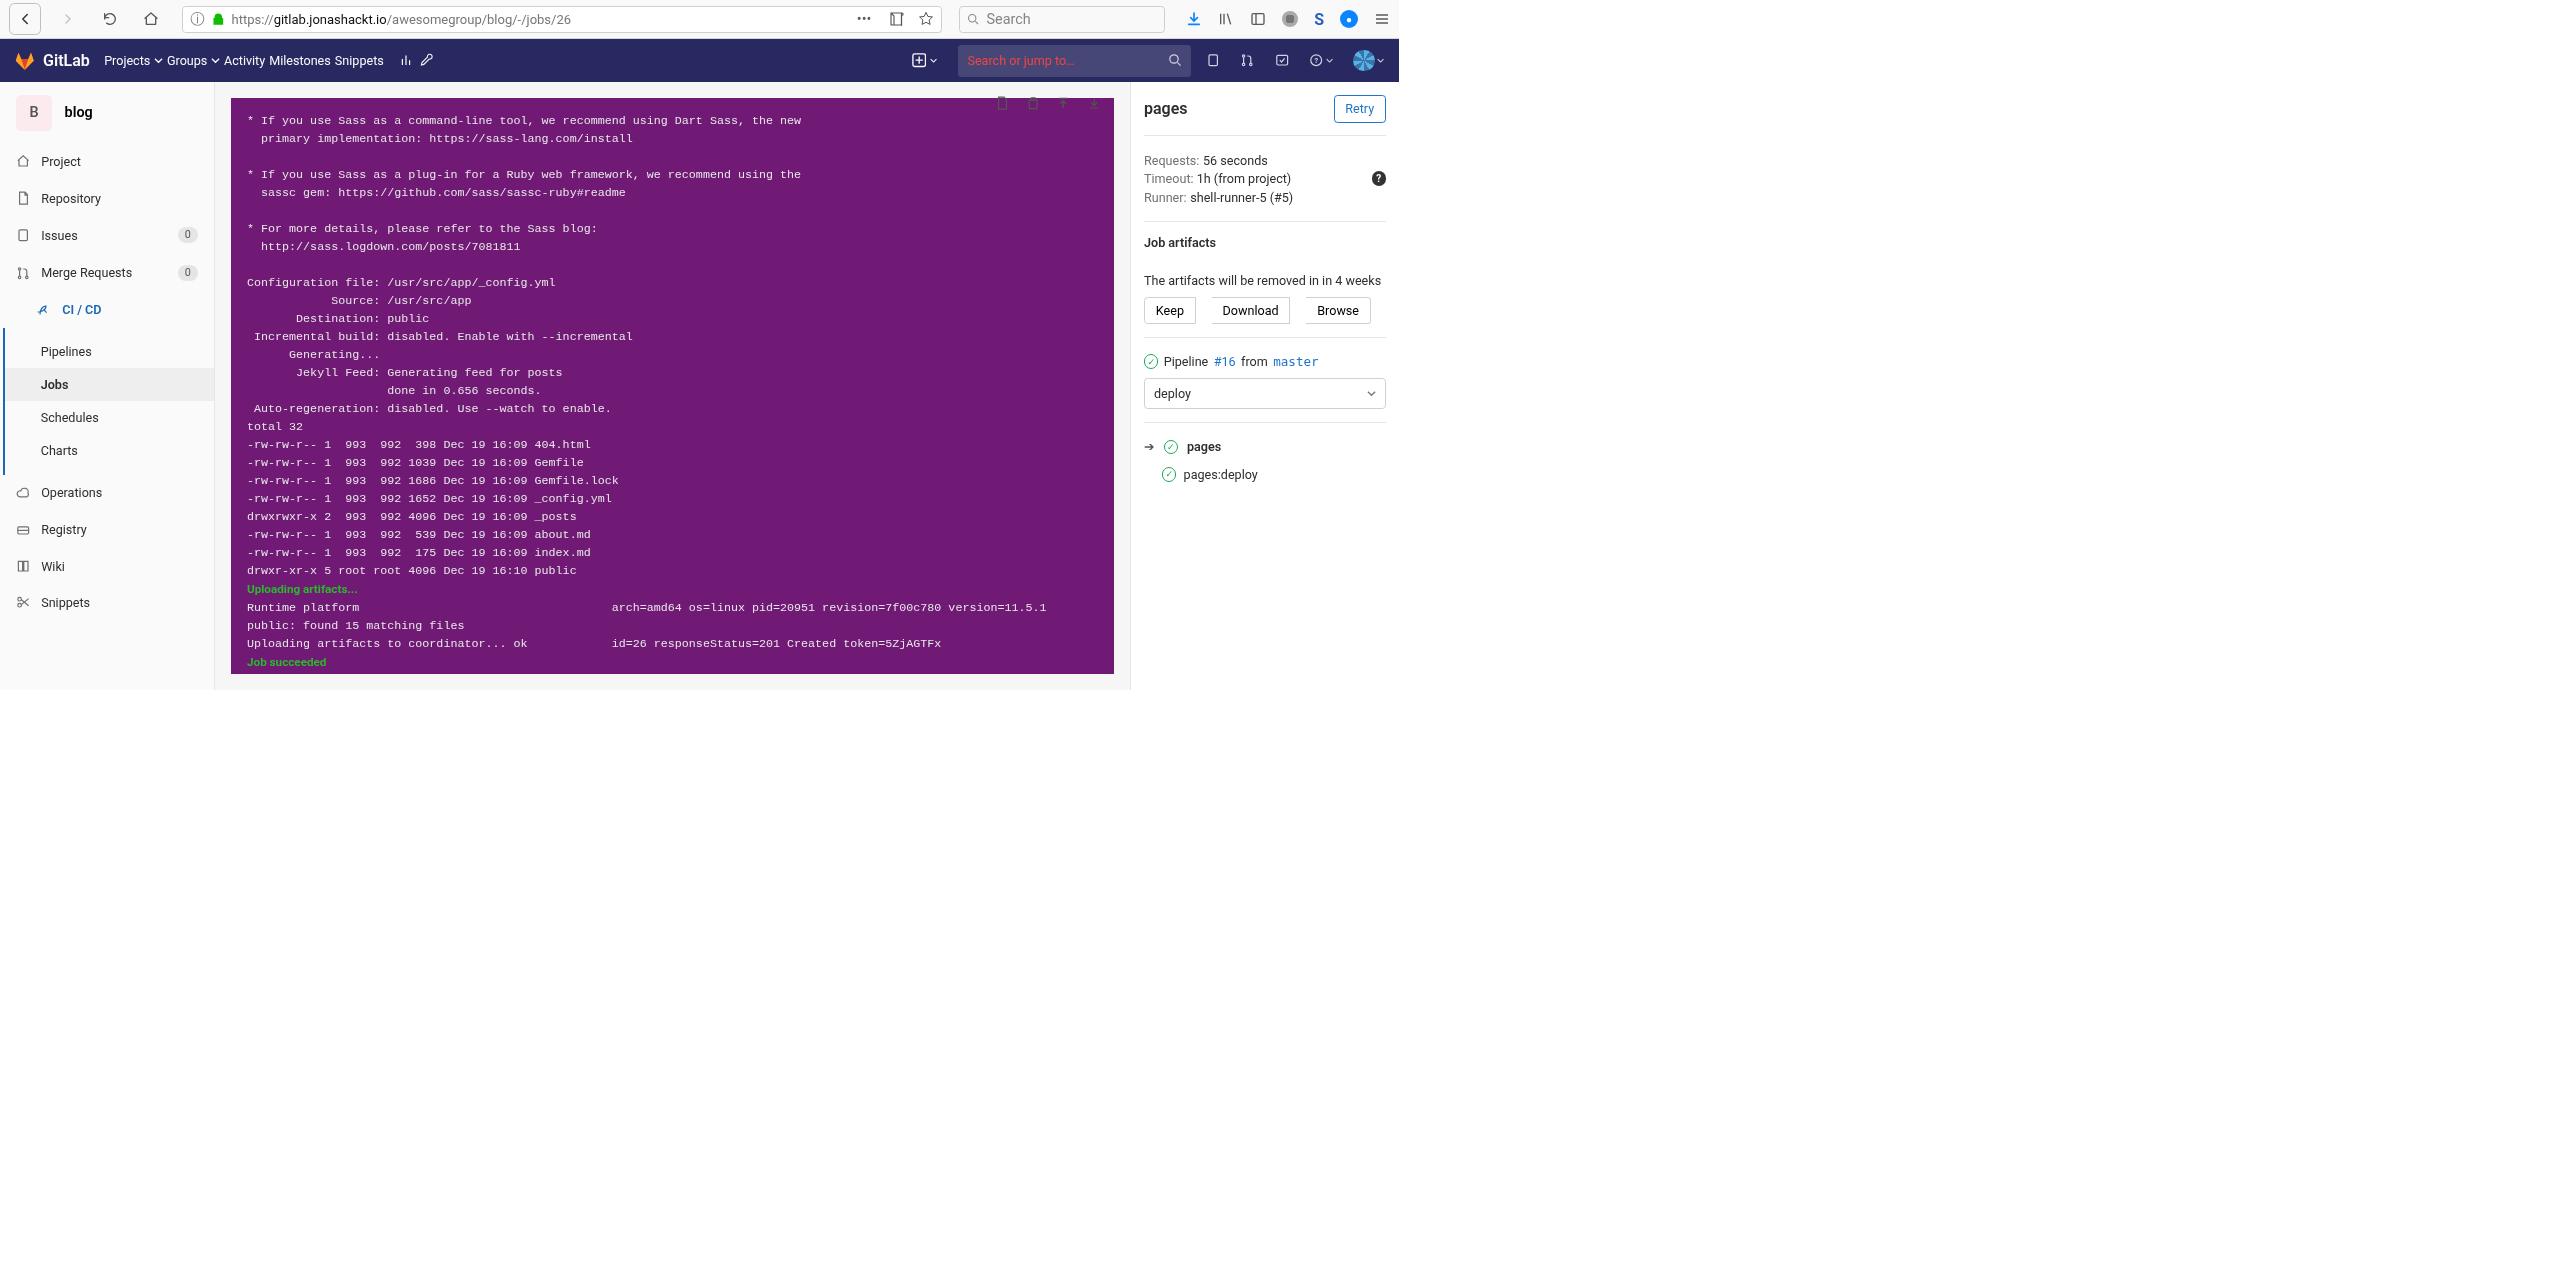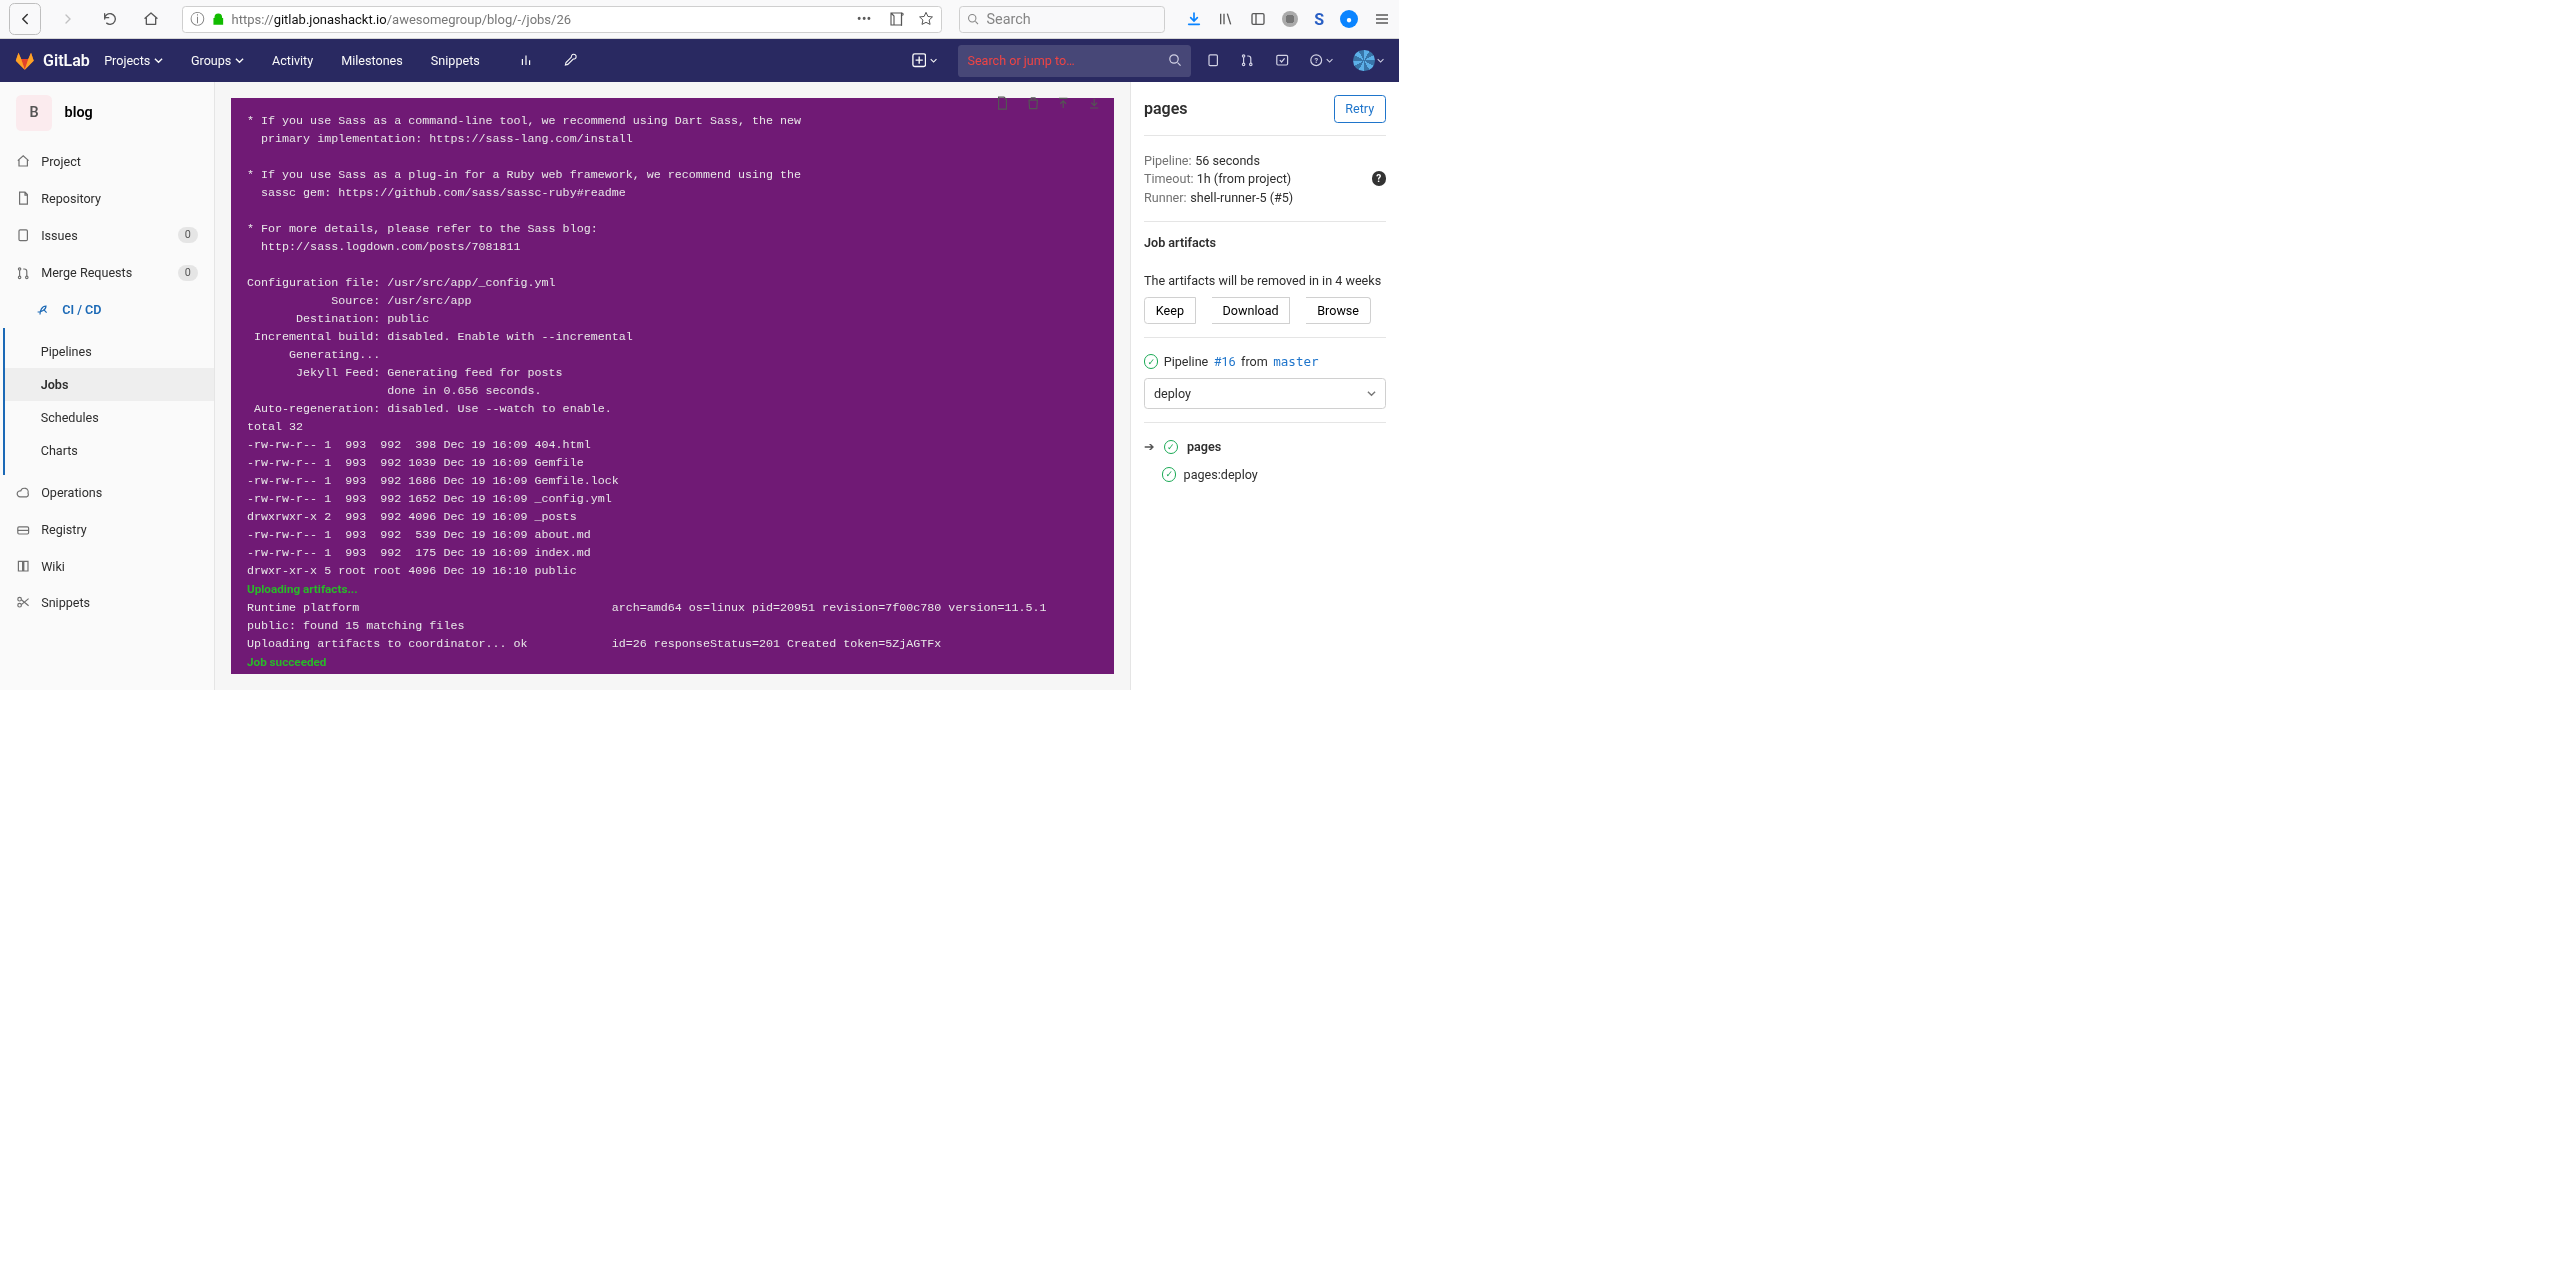--- a/index.html
+++ b/index.html
@@ -14,21 +14,21 @@
 .url-bar .dots { margin-left: auto; color:#595959; }
 .url-text { color: #777; font-size: 13px; }
 .url-text .dark { color: #111; }
 .search-bar { width: 206px; height: 27px; border: 0.9px solid #cfcfcf; border-radius:3.6px; display:flex; align-items:center; padding:0 7.2px; gap:7.2px; color:#858585; }
 .toolbar-icons { display: flex; align-items: center; gap: 16px; margin-left:9px; }
 .toolbar-icons > * { color:#595959; }
 
 
 .gl-topbar { height: 43px; background: #292961; display: flex; align-items: center; padding: 0 14.4px; gap: 14.4px; color: #fafafa; font-size:12.6px; }
 .gl-logo { display: flex; align-items: center; gap: 7.2px; font-weight: 600; font-size: 16px; }
-.gl-nav { display: flex; align-items: center; gap: 28px; }
+.gl-nav { display: flex; align-items: center; gap: 4px; }
 .gl-nav-item { font-size: 12.6px; display:flex; align-items:center; gap:3.6px; }
 .gl-search { flex: 0 0 233px; margin-left: auto; height: 29px; background: rgba(255,255,255,0.14); border-radius: 3.6px; display:flex; align-items:center; padding:16px 9px; color: #ef4444; font-size:12.6px; gap:7.2px; }
 .gl-right-icons { display:flex; align-items:center; gap:20px; color:#d2d2e5; }
 
 .layout { display:flex; height: calc(100% - 83px); }
 .sidebar { width: 215px; border-right: 0.9px solid #e5e5e5; background: #fafafa; overflow-y:auto; }
 .sb-header { display:flex; align-items:center; gap:12.6px; padding:12.6px 16px; }
 .sb-avatar { width: 36px; height: 36px; background: #fbebee; border-radius: 5.4px; display:flex; align-items:center; justify-content:center; color:#555; font-weight:600; }
 .sb-item { display:flex; align-items:center; gap:10.8px; padding:10.8px 16px; font-size:12.6px; color:#2e2e2e; cursor:pointer; }
 .sb-item .ico { width:14.4px; height:14.4px; display:flex; align-items:center; justify-content:center; color:#707070; }
@@ -392,21 +392,21 @@
 </div>
     </div>
 
     <div class="rightbar">
       <div class="rb-head">
         <h2>pages</h2>
         <button class="retry-btn">Retry</button>
       </div>
       <div class="rb-block">
         <div class="rb-row">
-            <span class="lbl">Pipeline:</span> 
+            <span class="lbl">Requests:</span> 
             <span>56 seconds</span>
           </div>
         <div class="rb-row" style="justify-content:space-between">
             <span><span class="lbl">Timeout:</span> <span>1h (from project)</span></span>
             <span style="width:14.4px;height:14.4px;border-radius:50%;background:#333;color:#fff;display:inline-flex;align-items:center;justify-content:center;font-size:10px;font-weight:bold">?</span>
           </div>
         <div class="rb-row">
             <span class="lbl">Runner:</span> 
             <span>shell-runner-5 (#5)</span>
           </div>

